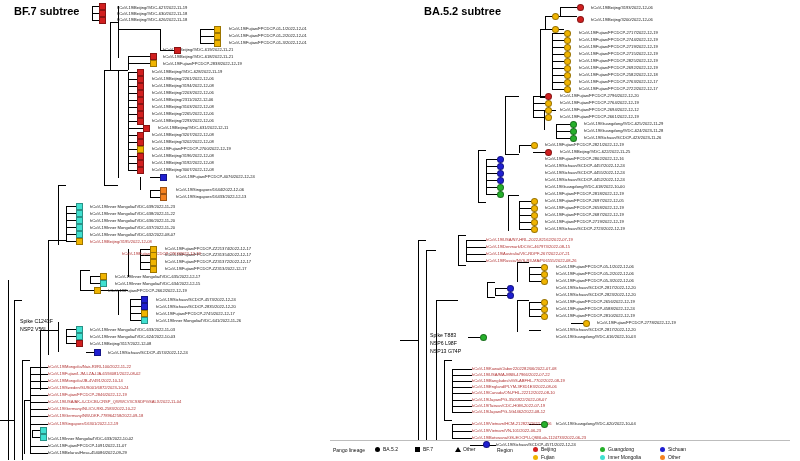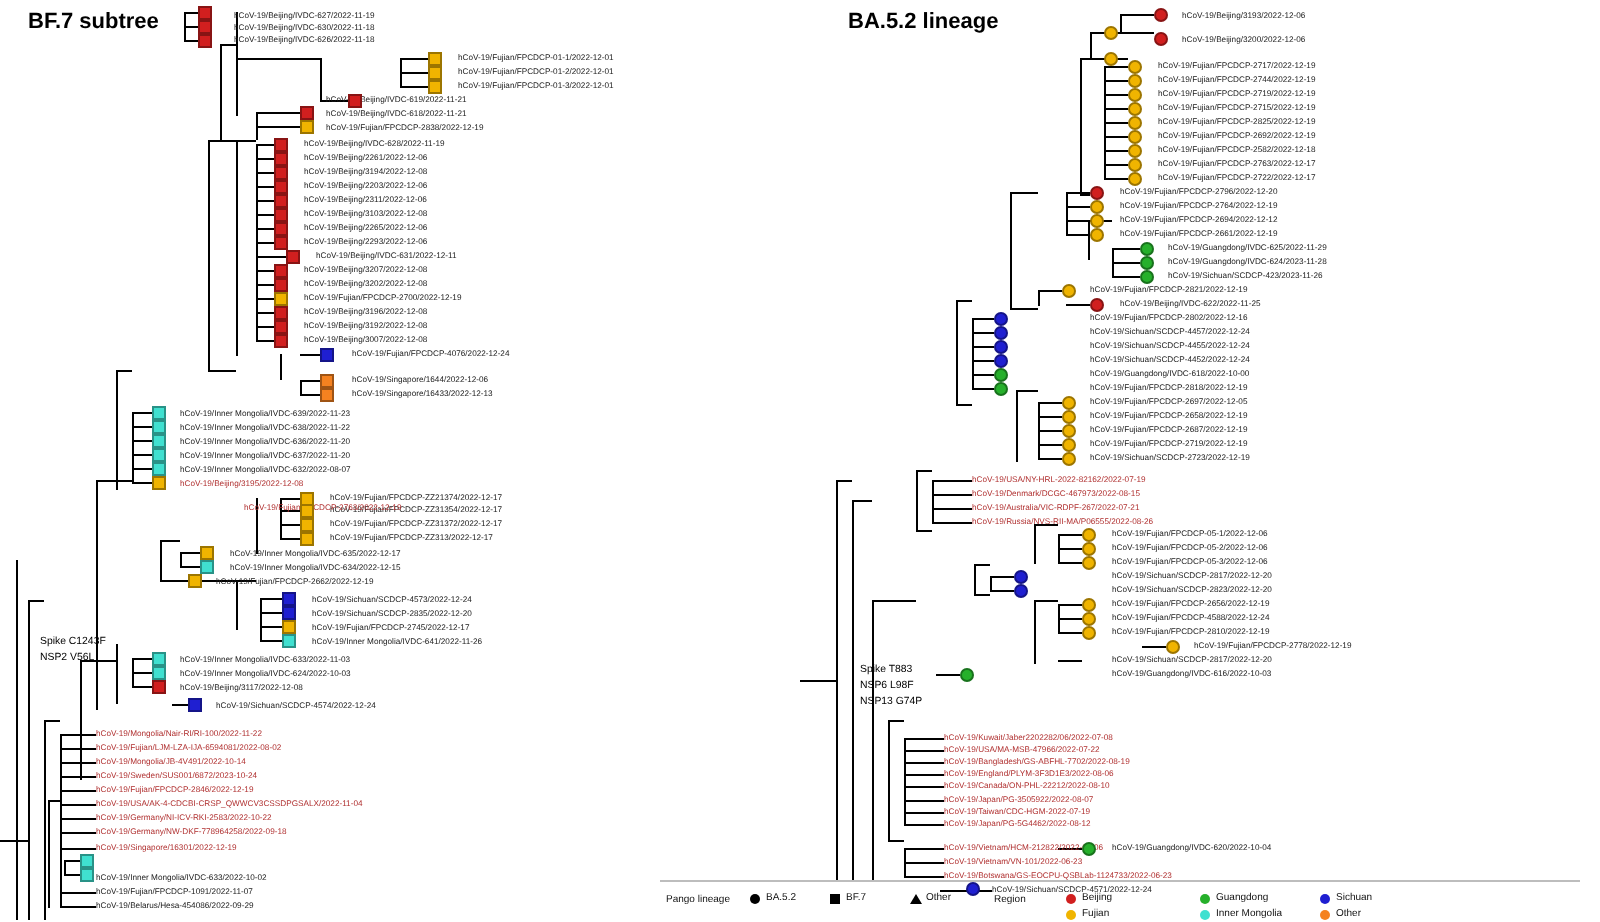--- a/index.html
+++ b/index.html
@@ -21,21 +21,21 @@
   .lg-sq{position:absolute;width:5px;height:5px;}
   .lg-tri{position:absolute;width:0;height:0;border-left:3px solid transparent;border-right:3px solid transparent;border-bottom:5px solid #000;}
   .divider{position:absolute;background:#bdbdbd;}
 </style>
 </head>
 <body>
 
 <div id="root">
 
   <div class="panel-title" style="left:14px; top:5px;">BF.7 subtree</div>
-  <div class="panel-title" style="left:424px; top:5px;">BA.5.2 lineage</div>
+  <div class="panel-title" style="left:424px; top:5px;">BA.5.2 subtree</div>
 
   <div class="mut" style="left:20px; top:318px;">Spike C1243F</div>
   <div class="mut" style="left:20px; top:326px;">NSP2 V56L</div>
 
   <div class="mut" style="left:430px; top:332px;">Spike T883</div>
   <div class="mut" style="left:430px; top:340px;">NSP6 L98F</div>
   <div class="mut" style="left:430px; top:348px;">NSP13 G74P</div>
 
   <div id="branches-left">
       <div class="branch hline" style="left: 92px; top: 6px; width: 7px; height: 0.6px;"></div>

